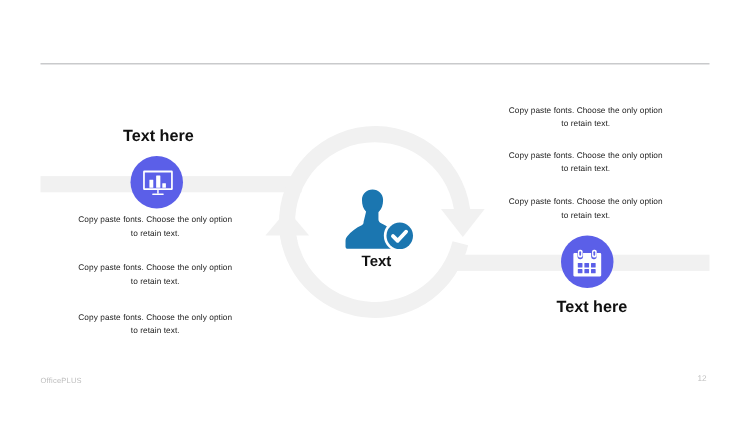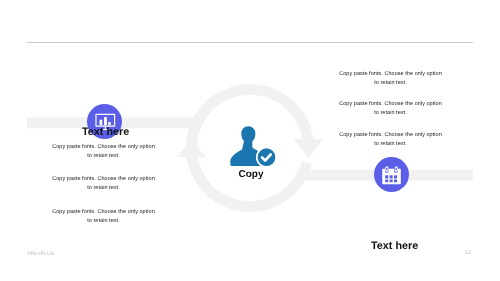--- a/index.html
+++ b/index.html
@@ -1,21 +1,21 @@
 <!DOCTYPE html>
 <html><head>
 <meta charset="utf-8">
 <style>
   html,body{margin:0;padding:0;}
   body{width:500px;height:281px;background:#ffffff;font-family:"Liberation Sans",sans-serif;overflow:hidden;-webkit-font-smoothing:antialiased;text-rendering:geometricPrecision;}
   .slide{position:relative;width:500px;height:281px;background:#fff;}
   .bg-svg{position:absolute;left:0;top:0;width:500px;height:281px;}
   .arc,.bar{fill:#f1f1f1;}
   .divider{position:absolute;left:27px;top:42px;width:446px;height:1px;background:#c9cacc;}
-  .heading{position:absolute;font-weight:bold;font-size:10.8px;color:#111;white-space:nowrap;margin-top:41px;}
+  .heading{position:absolute;font-weight:bold;font-size:10.8px;color:#111;white-space:nowrap;}
   .h-left{left:82px;top:85px;}
   .h-right{left:371px;top:199px;}
   .para{position:absolute;font-size:5.5px;color:#1a1a1a;text-align:center;line-height:8.7px;width:103px;letter-spacing:.05px;}
   .lp1{left:52px;top:143px;}
   .lp2{left:52px;top:175px;}
   .lp3{left:52px;top:208px;}
   .rp1{left:339px;top:70px;}
   .rp2{left:339px;top:100px;}
   .rp3{left:339px;top:131px;}
   .icon-circle{position:absolute;width:35px;height:35px;border-radius:50%;background:#5b5fe8;}
@@ -76,21 +76,21 @@
 
   <svg class="center-icon" width="54" height="50" viewBox="0 0 54 50">
     <g fill="#1b76b0">
       <path d="M19.35 2.3 c3.9 0 7.05 2.95 7.05 6.85 c0 3.6 -1.05 6.15 -2.55 7.75 c-1.25 1.35 -2.85 2.1 -4.5 2.1 c-1.65 0 -3.25 -0.75 -4.5 -2.1 c-1.5 -1.6 -2.55 -4.15 -2.55 -7.75 c0 -3.9 3.15 -6.85 7.05 -6.85 z"></path>
       <path d="M15.4 15.6 h7.9 v6.6 c0 1.35 0.55 2.0 1.75 2.55 c4.6 2.1 8.0 4.9 9.5 8.45 c1.0 2.4 1.25 5.0 1.25 8.7 h-33.0 c-0.8 0 -1.45 -0.65 -1.45 -1.45 v-3.85 c0 -1.1 0.4 -2.1 1.05 -2.95 c2.5 -3.25 6.15 -6.0 9.75 -7.55 c1.0 -0.45 1.25 -1.05 1.25 -2.25 z"></path>
     </g>
     <circle cx="37.5" cy="33.2" r="10.6" fill="#ffffff"></circle>
     <circle cx="37.5" cy="33.2" r="8.85" fill="#1b76b0"></circle>
     <path d="M33.0 33.4 l3.1 3.1 l5.6 -6.0" stroke="#ffffff" stroke-width="2.6" fill="none" stroke-linecap="round" stroke-linejoin="round"></path>
   </svg>
-  <div class="ctr-label">Copy</div>
+  <div class="ctr-label">Text</div>
 
   <div class="heading h-left">Text here</div>
   <div class="heading h-right">Text here</div>
 
   <div class="para lp1">Copy paste fonts. Choose the only option to retain text.</div>
   <div class="para lp2">Copy paste fonts. Choose the only option to retain text.</div>
   <div class="para lp3">Copy paste fonts. Choose the only option to retain text.</div>
 
   <div class="para rp1">Copy paste fonts. Choose the only option to retain text.</div>
   <div class="para rp2">Copy paste fonts. Choose the only option to retain text.</div>

